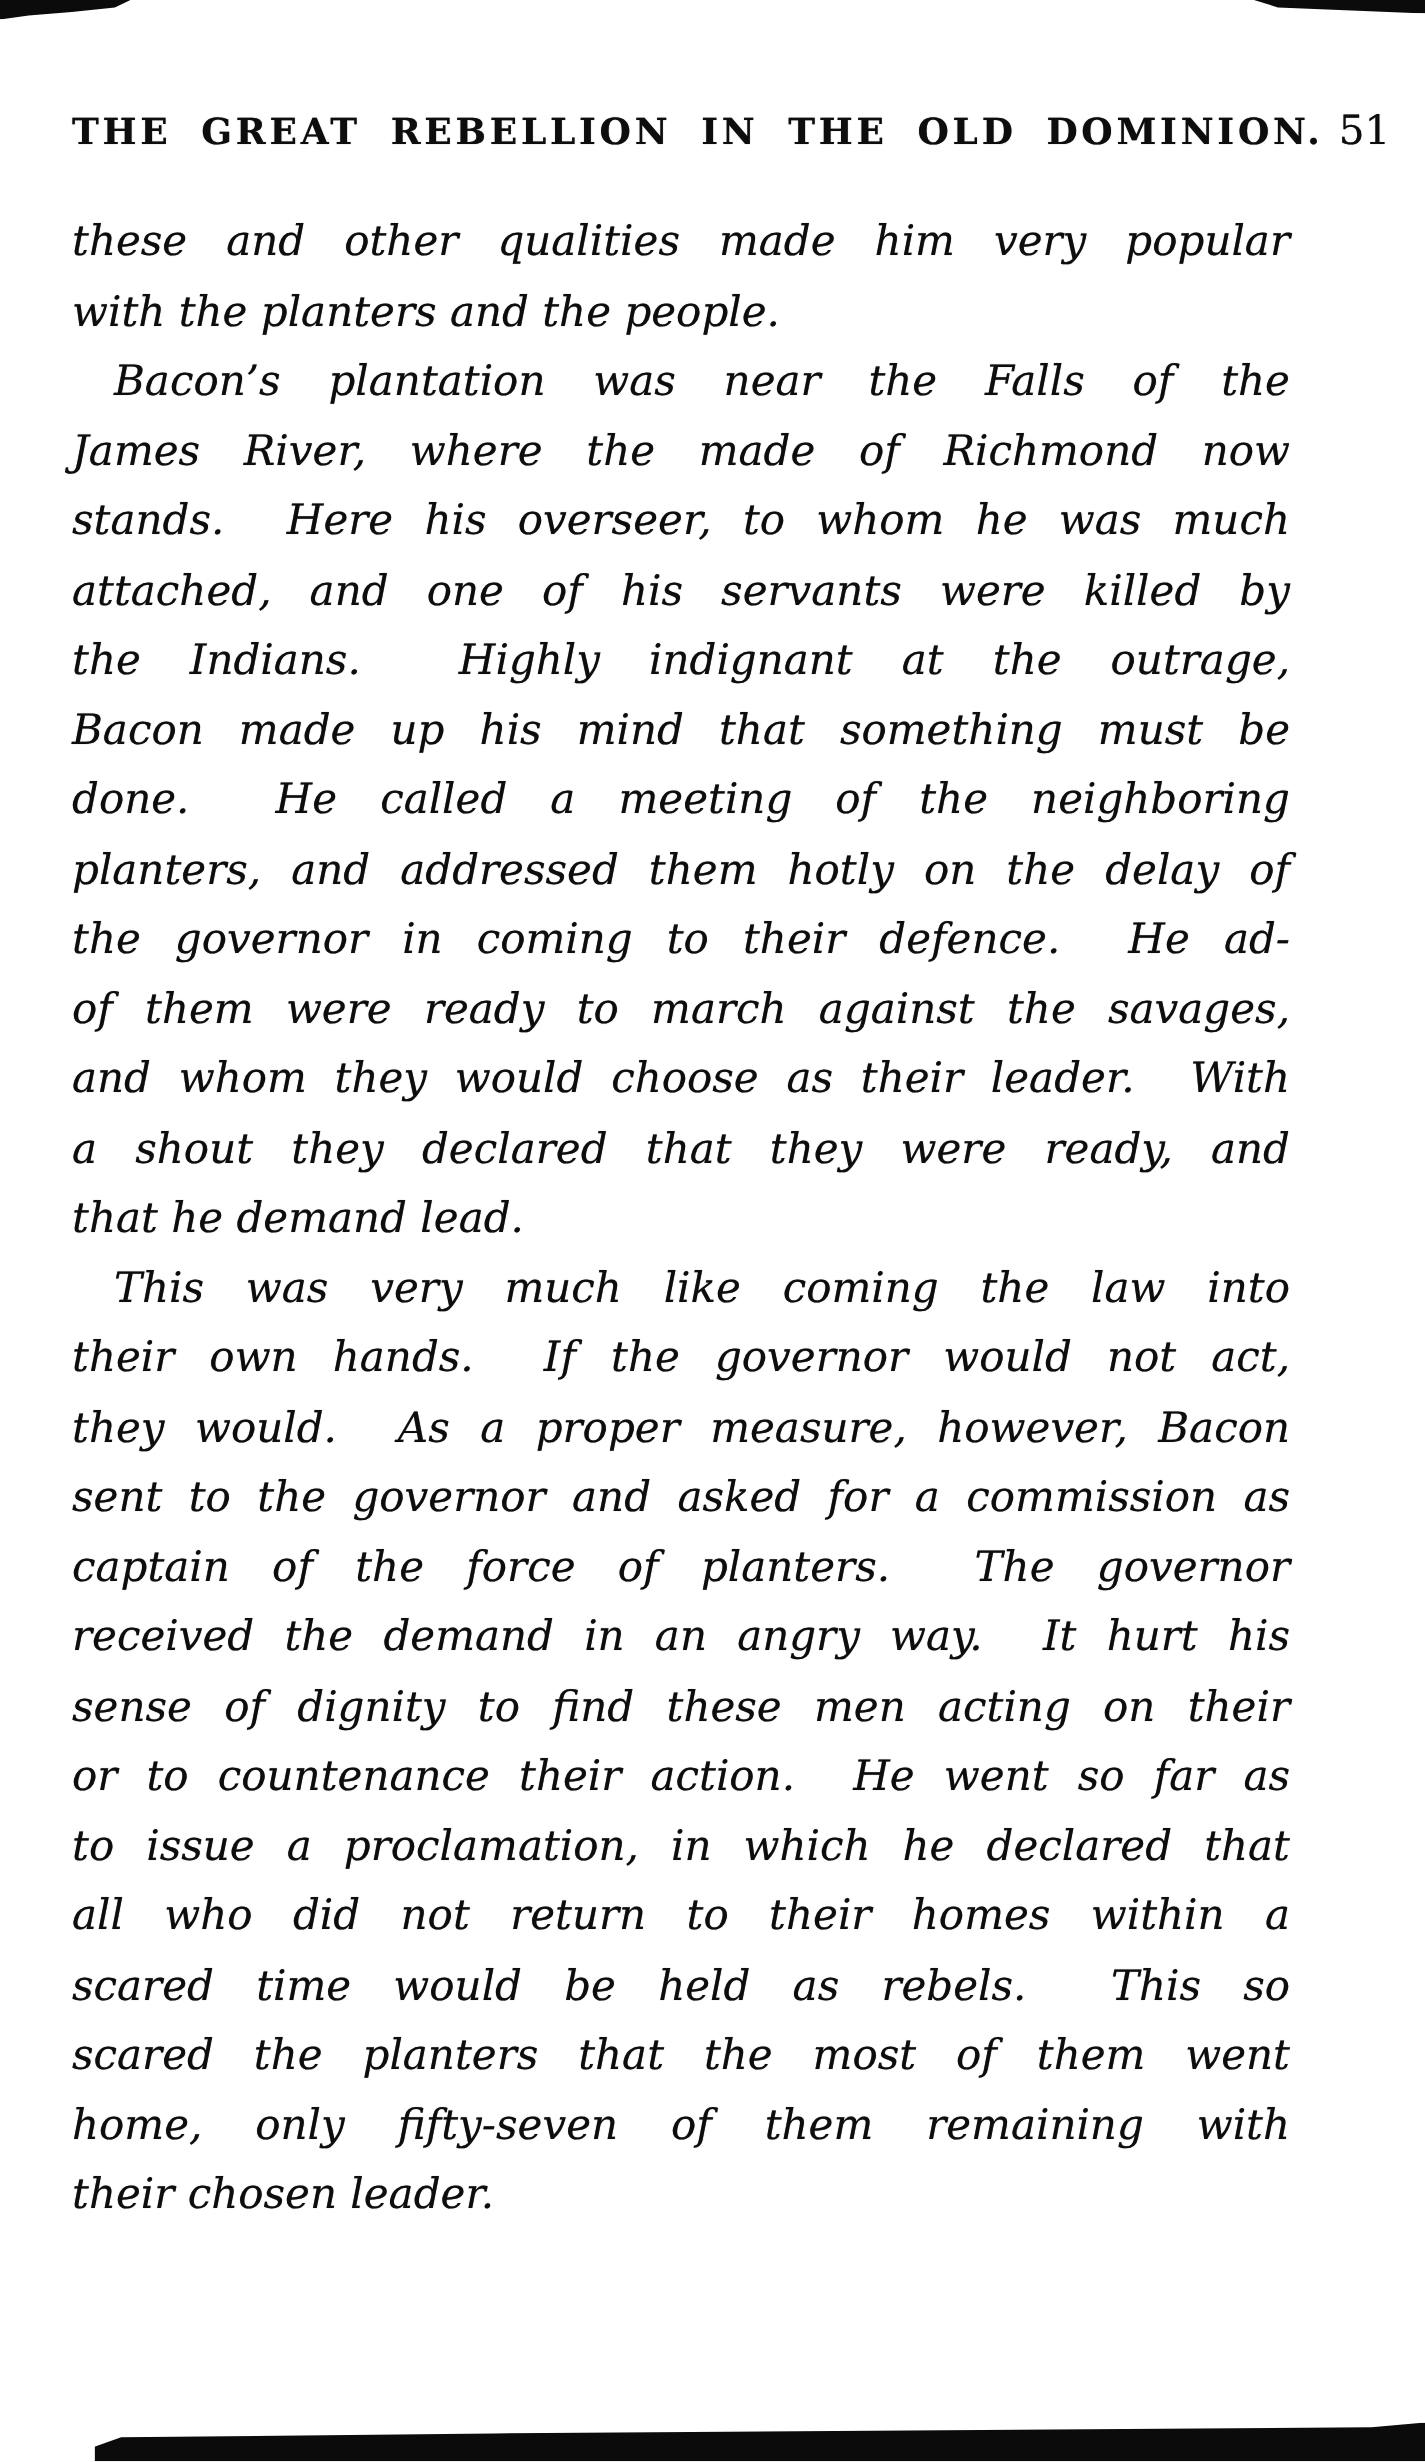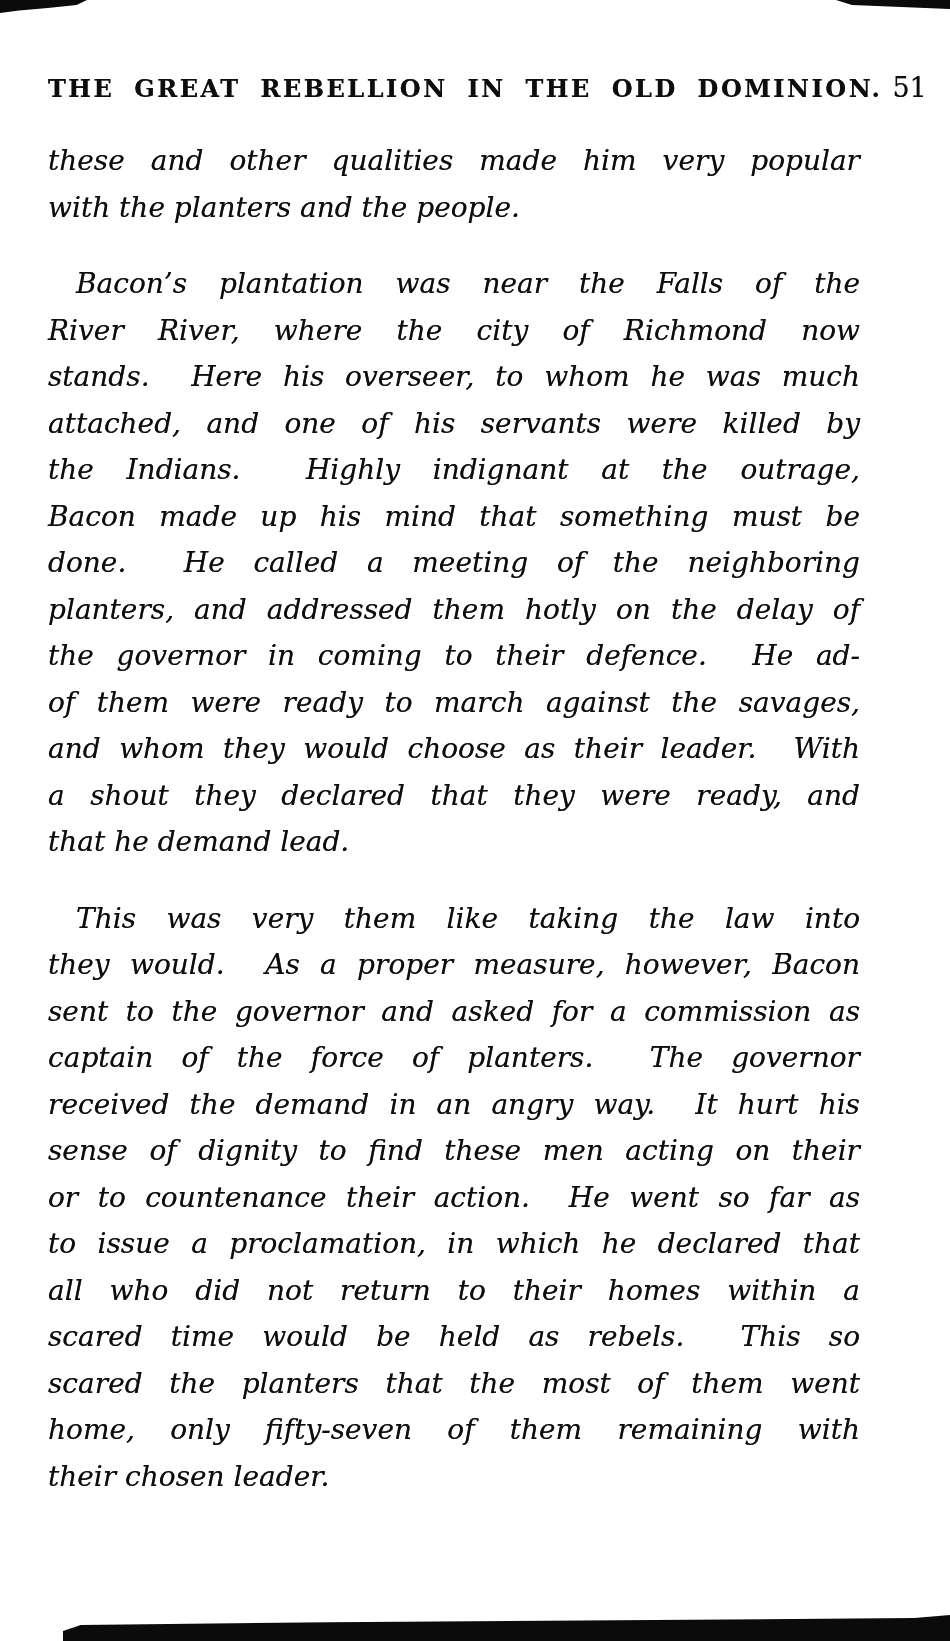--- a/index.html
+++ b/index.html
@@ -51,21 +51,21 @@
     line-height: 46.5px;
   }
   .line {
     text-align: justify;
     text-align-last: justify;
     white-space: pre-wrap;
     text-shadow: 0 0 0.55px rgba(0,0,0,0.6);
     font-style: italic;
   }
   .line.last { text-align-last: left; }
-  .line.indent { text-indent: 28px; margin-top: 30px; }
+  .line.indent { text-indent: 28px; }
 
   
   .scan-mark { position: absolute; background: #0b0b0b; }
   .mark-top-left {
     left: 0; top: 0; width: 87px; height: 13px;
     clip-path: polygon(0 0, 100% 0, 88% 38%, 55% 62%, 22% 80%, 0 100%);
   }
   .mark-top-right {
     left: 836px; top: 0; width: 114px; height: 9px;
     clip-path: polygon(0 0, 100% 0, 100% 100%, 14% 55%);
@@ -80,33 +80,34 @@
 
 <div class="page-header">
   <span class="running-head">THE GREAT REBELLION IN THE OLD DOMINION.</span>
   <span class="page-number">51</span>
 </div>
 
 <div class="text-block">
     <div class="line">these and other qualities made him very popular</div>
     <div class="line last">with the planters and the people.</div>
     <div class="line indent">Bacon’s plantation was near the Falls of the</div>
-    <div class="line">River River, where the city of Richmond now</div>
+    <div class="line">James River, where the made of Richmond now</div>
     <div class="line">stands.  Here his overseer, to whom he was much</div>
     <div class="line">attached, and one of his servants were killed by</div>
     <div class="line">the Indians.  Highly indignant at the outrage,</div>
     <div class="line">Bacon made up his mind that something must be</div>
     <div class="line">done.  He called a meeting of the neighboring</div>
     <div class="line">planters, and addressed them hotly on the delay of</div>
     <div class="line">the governor in coming to their defence.  He ad-</div>
     <div class="line">of them were ready to march against the savages,</div>
     <div class="line">and whom they would choose as their leader.  With</div>
     <div class="line">a shout they declared that they were ready, and</div>
     <div class="line last">that he demand lead.</div>
-    <div class="line indent">This was very them like taking the law into</div>
+    <div class="line indent">This was very much like coming the law into</div>
+    <div class="line">their own hands.  If the governor would not act,</div>
     <div class="line">they would.  As a proper measure, however, Bacon</div>
     <div class="line">sent to the governor and asked for a commission as</div>
     <div class="line">captain of the force of planters.  The governor</div>
     <div class="line">received the demand in an angry way.  It hurt his</div>
     <div class="line">sense of dignity to find these men acting on their</div>
     <div class="line">or to countenance their action.  He went so far as</div>
     <div class="line">to issue a proclamation, in which he declared that</div>
     <div class="line">all who did not return to their homes within a</div>
     <div class="line">scared time would be held as rebels.  This so</div>
     <div class="line">scared the planters that the most of them went</div>

